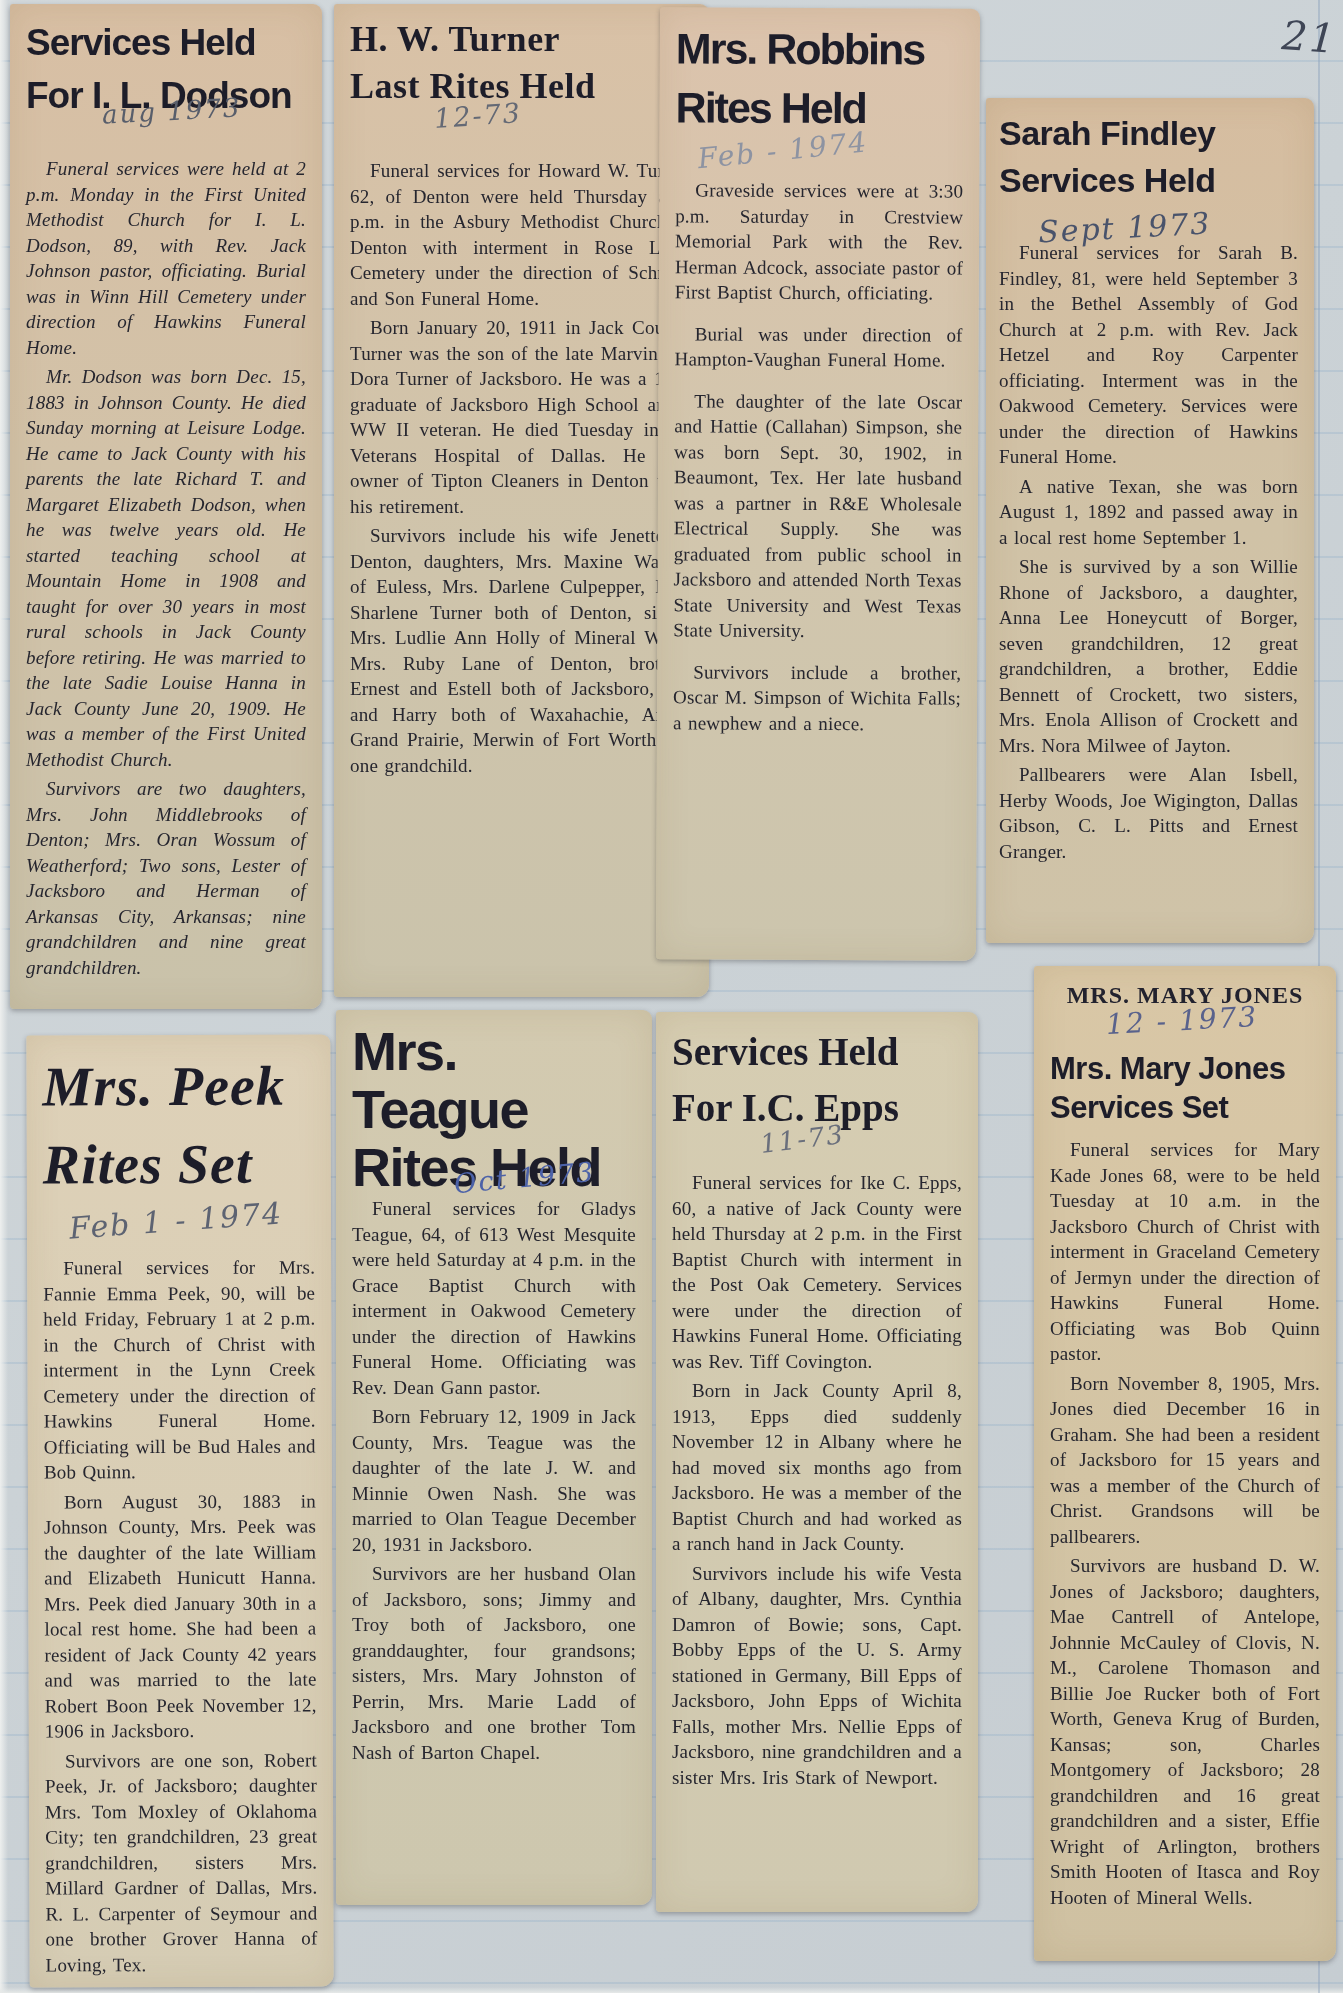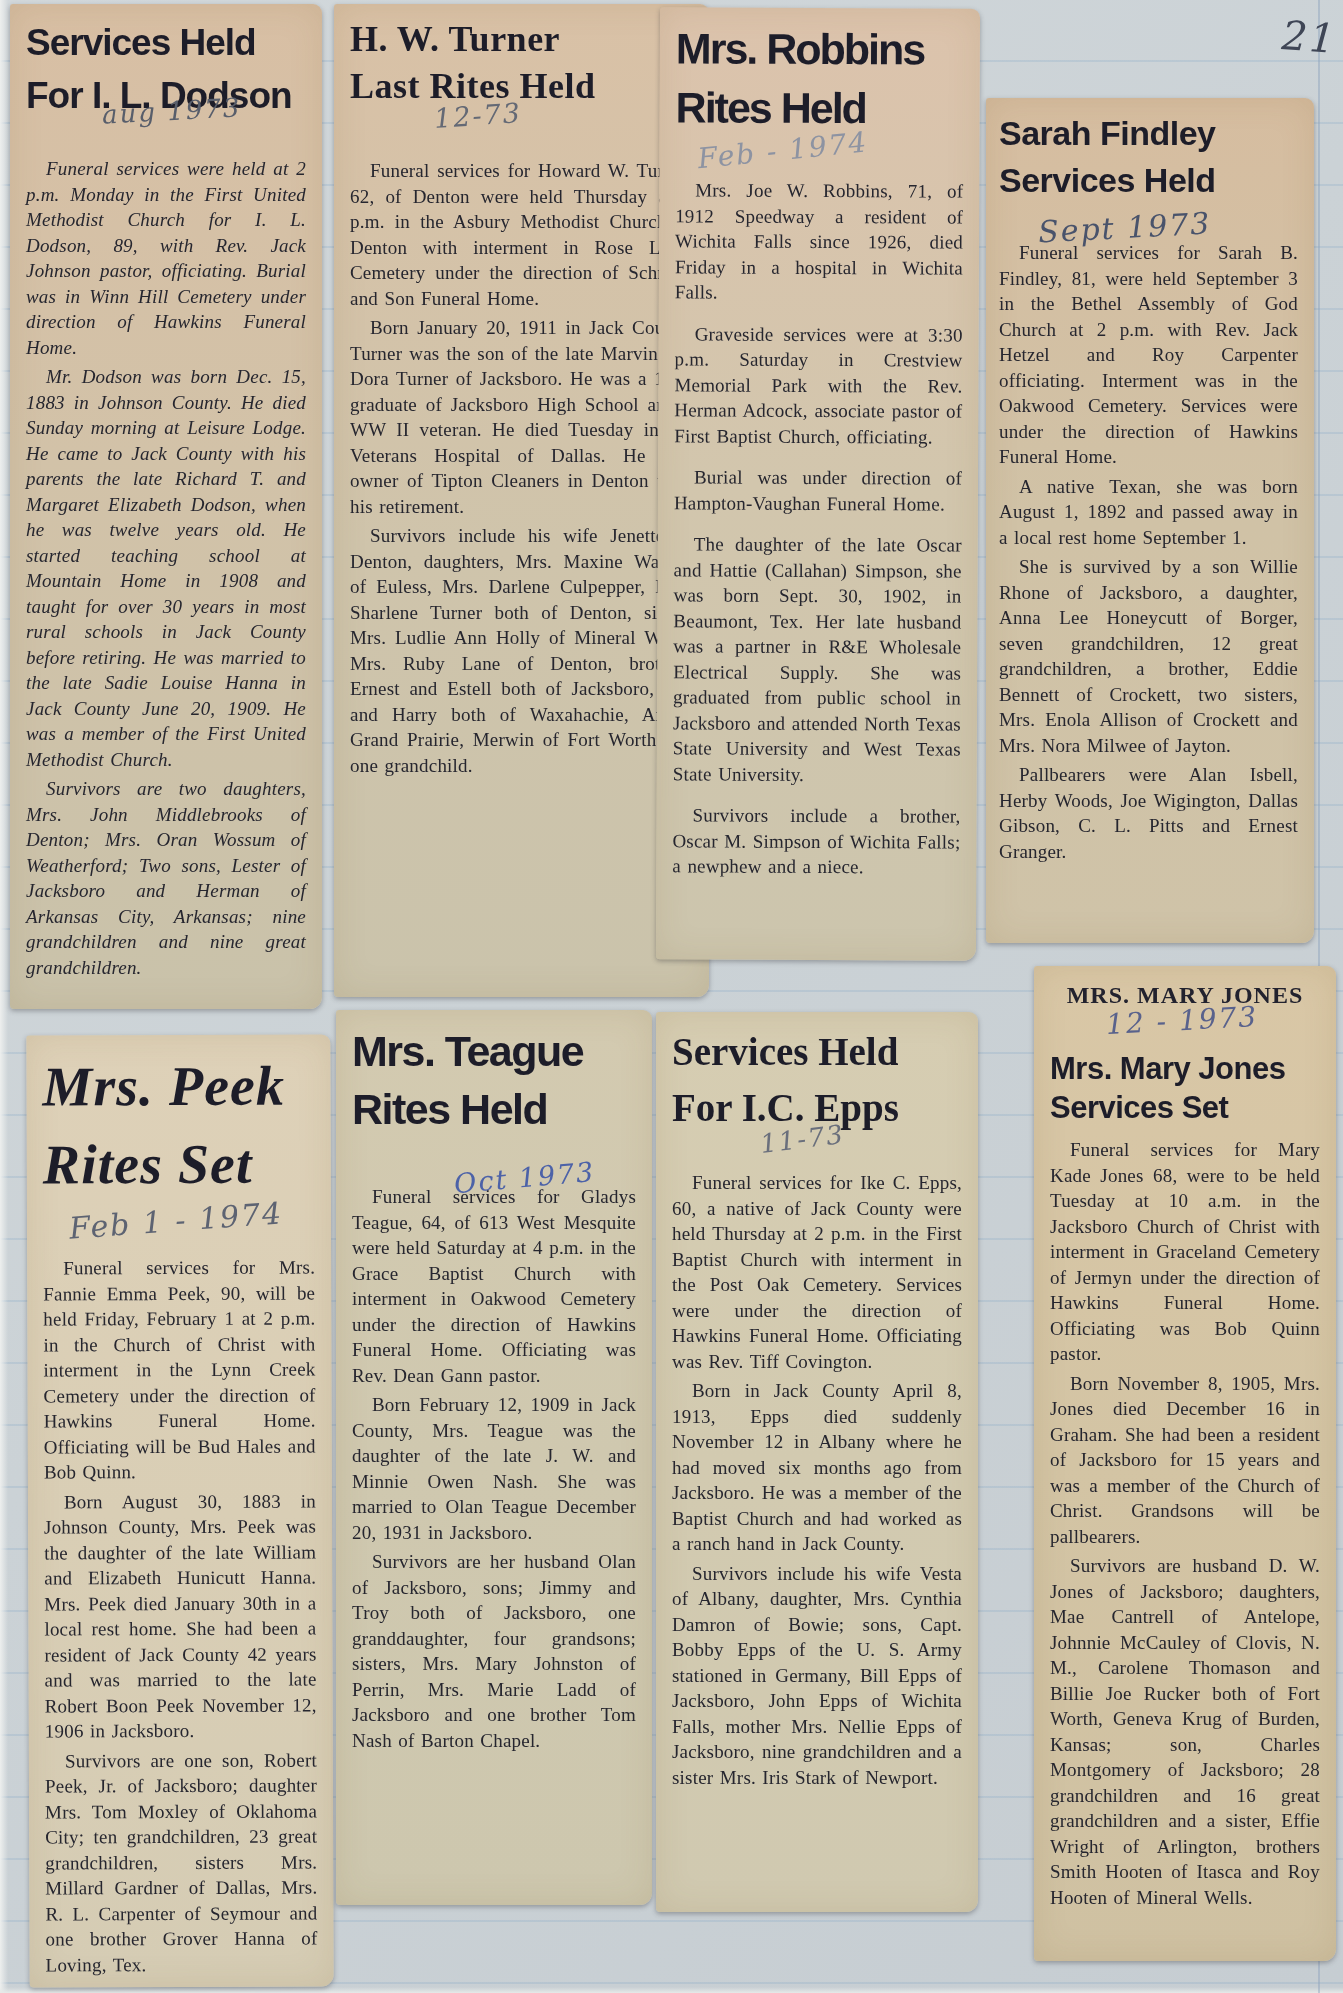--- a/index.html
+++ b/index.html
@@ -69,22 +69,22 @@
   #c3 .note{left:52px;top:112px;font-size:30px;color:#49536b;transform:rotate(-3deg);}
 
   #c4{left:28px;top:1035px;width:304px;height:952px;transform:rotate(-.2deg);
       background:linear-gradient(180deg,#ded1b8 0%,#d9ceb5 50%,#d5ccb4 100%);}
   #c4 .hl{font-size:56px;line-height:78px;letter-spacing:1px;font-style:italic;}
   #c4 .body{margin-top:52px;}
   #c4 .note{left:42px;top:168px;font-size:30px;color:#5d6372;transform:rotate(-4deg);}
 
   #c5{left:336px;top:1010px;width:316px;height:895px;
       background:linear-gradient(180deg,#d3cab0 0%,#cfc8af 50%,#cdc7ae 100%);}
-  #c5 .hl{font-size:43px;line-height:58px;letter-spacing:-1.5px;}
-  #c5 .body{margin-top:46px;}
+  #c5 .hl{font-size:54px;line-height:58px;letter-spacing:-1.5px;}
+  #c5 .body{}
   #c5 .note{left:118px;top:152px;font-size:27px;color:#4c62a8;transform:rotate(-5deg);}
 
   #c6{left:656px;top:1012px;width:322px;height:900px;
       background:linear-gradient(180deg,#d6cdb2 0%,#d2cab0 50%,#d0c9b0 100%);}
   #c6 .hl{font-size:39px;line-height:56px;}
   #c6 .body{margin-top:34px;}
   #c6 .note{left:104px;top:112px;font-size:26px;color:#6a6f7c;transform:rotate(-7deg);}
 
   #c7{left:1034px;top:966px;width:302px;height:995px;
       background:linear-gradient(180deg,#d9c7a6 0%,#d3c4a4 50%,#cfc1a2 100%);}
@@ -124,21 +124,20 @@
       <p>Born January 20, 1911 in Jack County, Turner was the son of the late Marvin and Dora Turner of Jacksboro. He was a 1932 graduate of Jacksboro High School and a WW II veteran. He died Tuesday in the Veterans Hospital of Dallas. He was owner of Tipton Cleaners in Denton until his retirement.</p>
       <p>Survivors include his wife Jenette of Denton, daughters, Mrs. Maxine Wallice of Euless, Mrs. Darlene Culpepper, Miss Sharlene Turner both of Denton, sisters Mrs. Ludlie Ann Holly of Mineral Wells, Mrs. Ruby Lane of Denton, brothers Ernest and Estell both of Jacksboro, Lee and Harry both of Waxahachie, Amos, Grand Prairie, Merwin of Fort Worth and one grandchild.</p>
     </div>
   </article>
 
   <article class="clip gapped" id="c2">
     <div class="hl hl-sans">Mrs. Robbins</div>
     <div class="hl hl-sans">Rites Held</div>
     <div class="note">Feb - 1974</div>
     <div class="body">
-      <p>Mrs. Joe W. Robbins, 71, of 1912 Speedway a resident of Wichita Falls since 1926, died Friday in a hospital in Wichita Falls.</p>
       <p>Graveside services were at 3:30 p.m. Saturday in Crestview Memorial Park with the Rev. Herman Adcock, associate pastor of First Baptist Church, officiating.</p>
       <p>Burial was under direction of Hampton-Vaughan Funeral Home.</p>
       <p>The daughter of the late Oscar and Hattie (Callahan) Simpson, she was born Sept. 30, 1902, in Beaumont, Tex. Her late husband was a partner in R&amp;E Wholesale Electrical Supply. She was graduated from public school in Jacksboro and attended North Texas State University and West Texas State University.</p>
       <p>Survivors include a brother, Oscar M. Simpson of Wichita Falls; a newphew and a niece.</p>
     </div>
   </article>
 
   <article class="clip" id="c3">
     <div class="hl hl-sans">Sarah Findley</div>
     <div class="hl hl-sans">Services Held</div>

